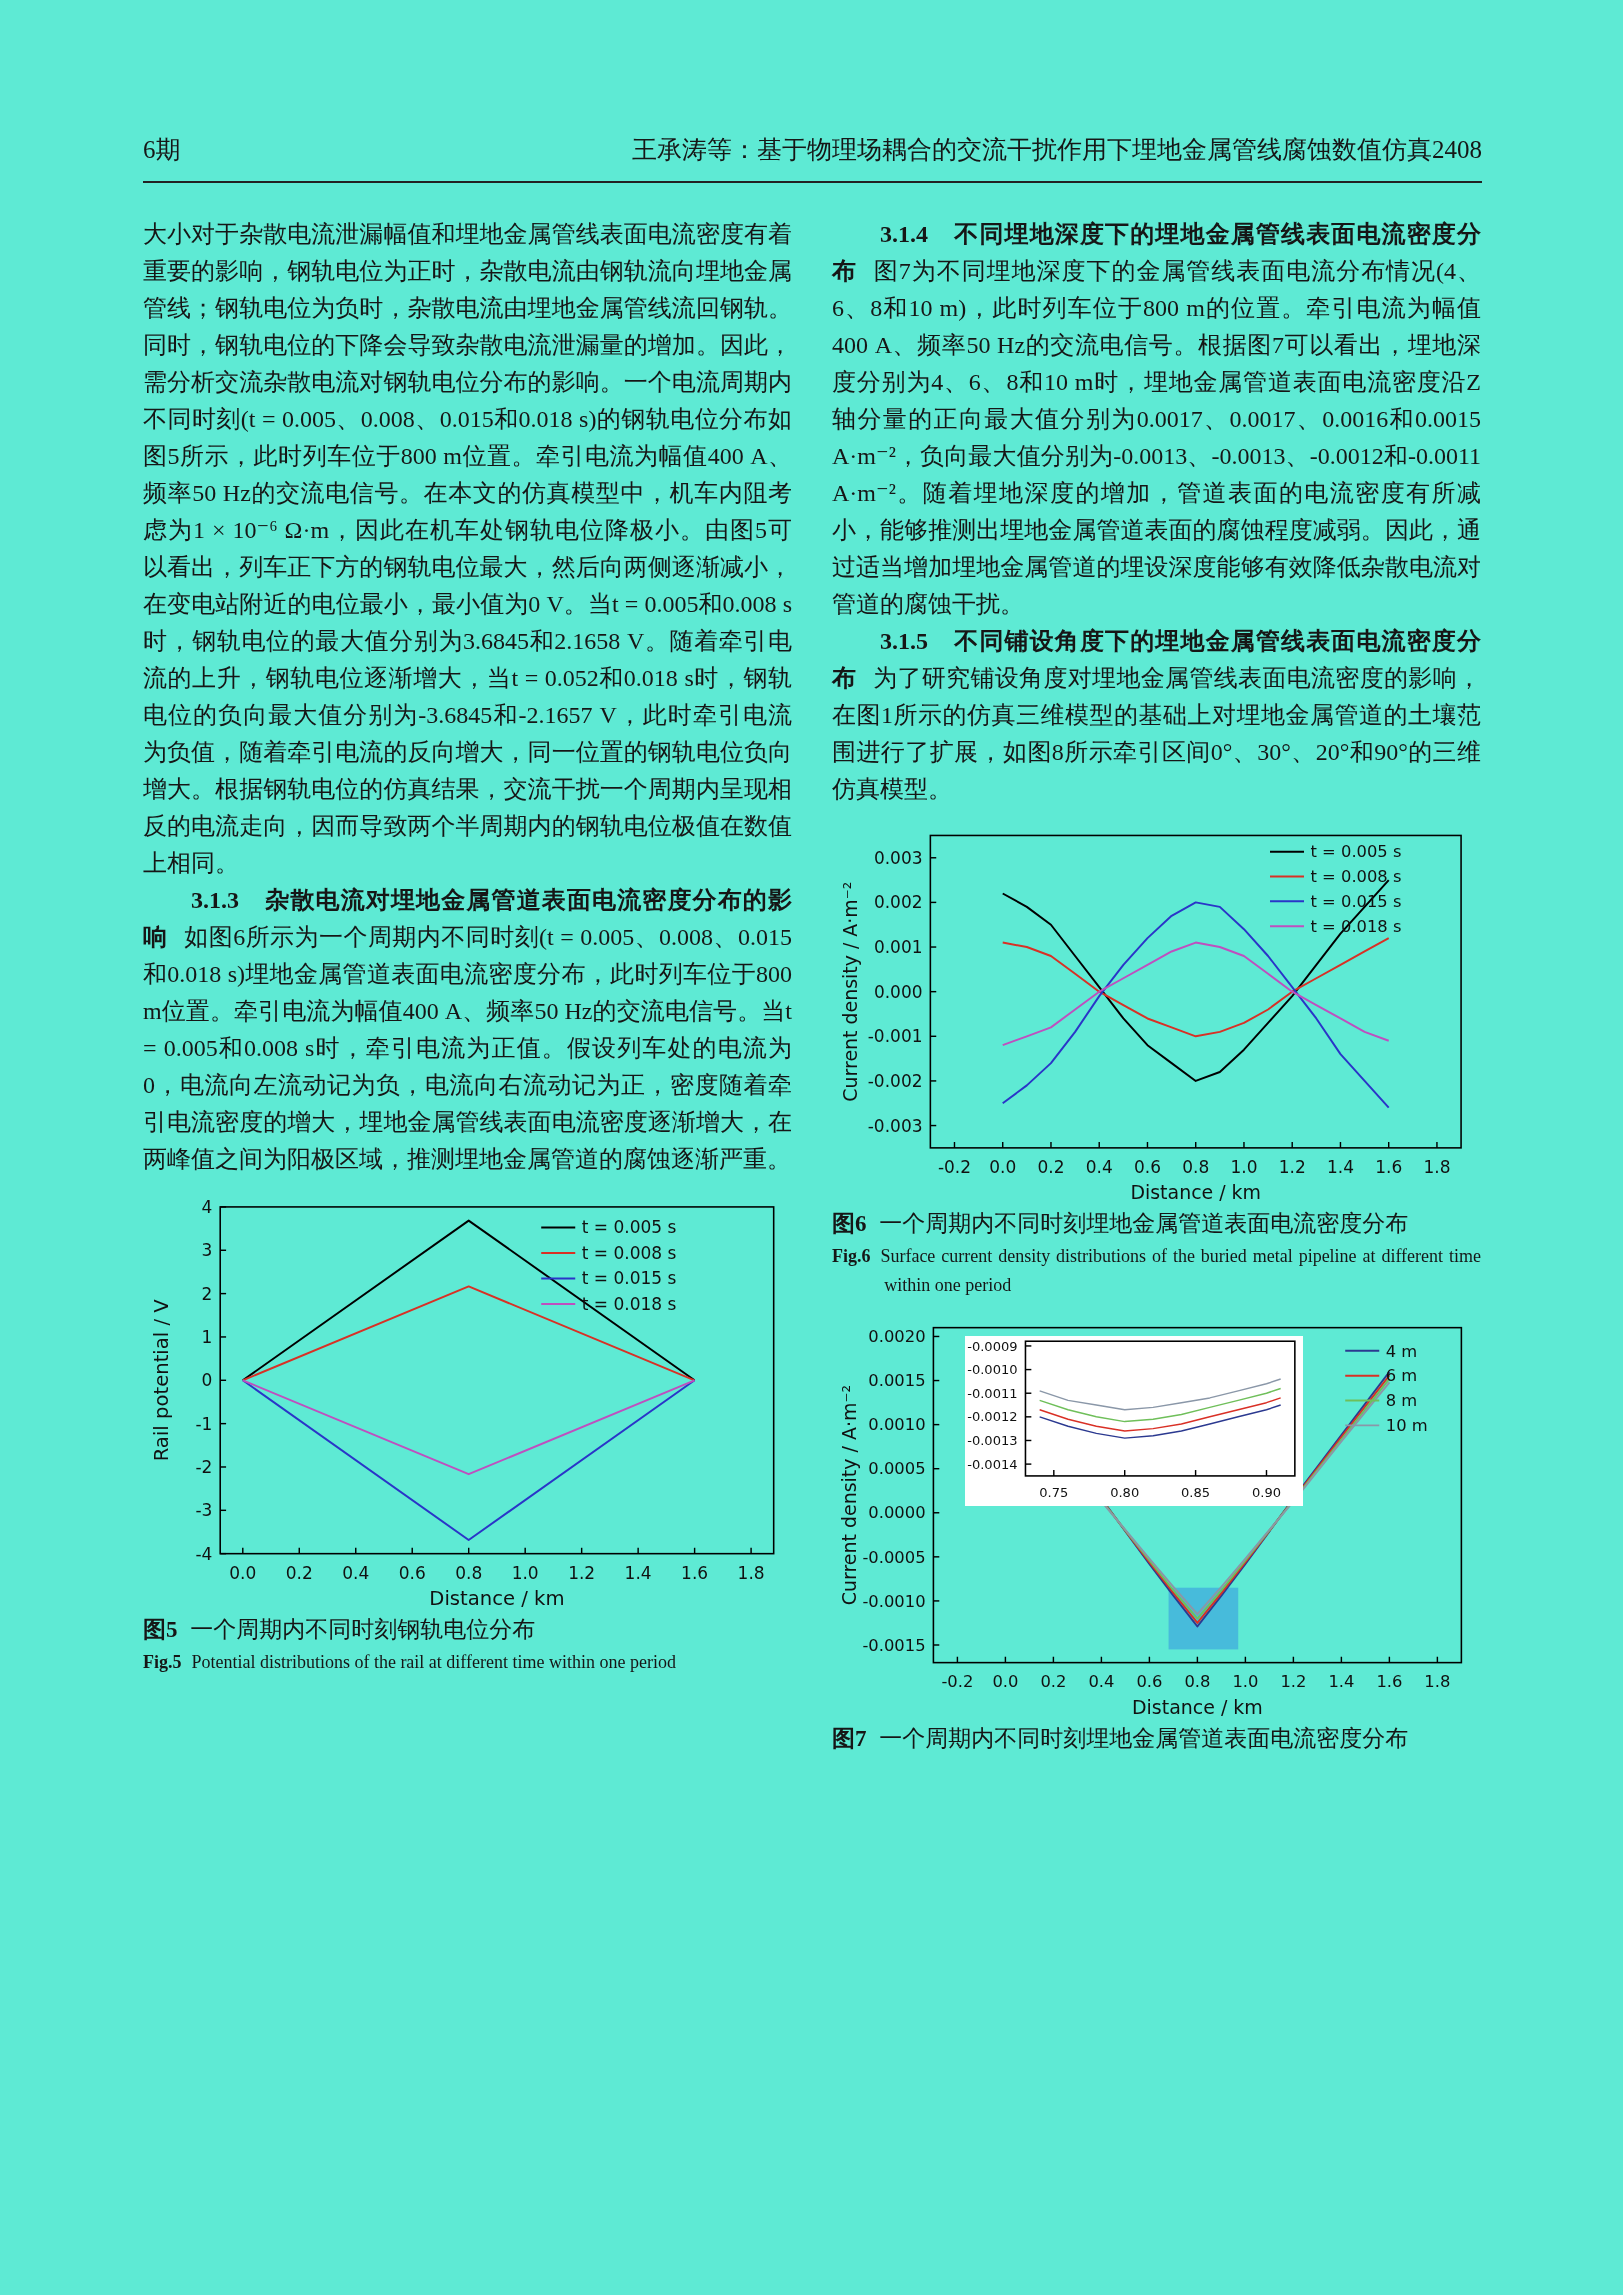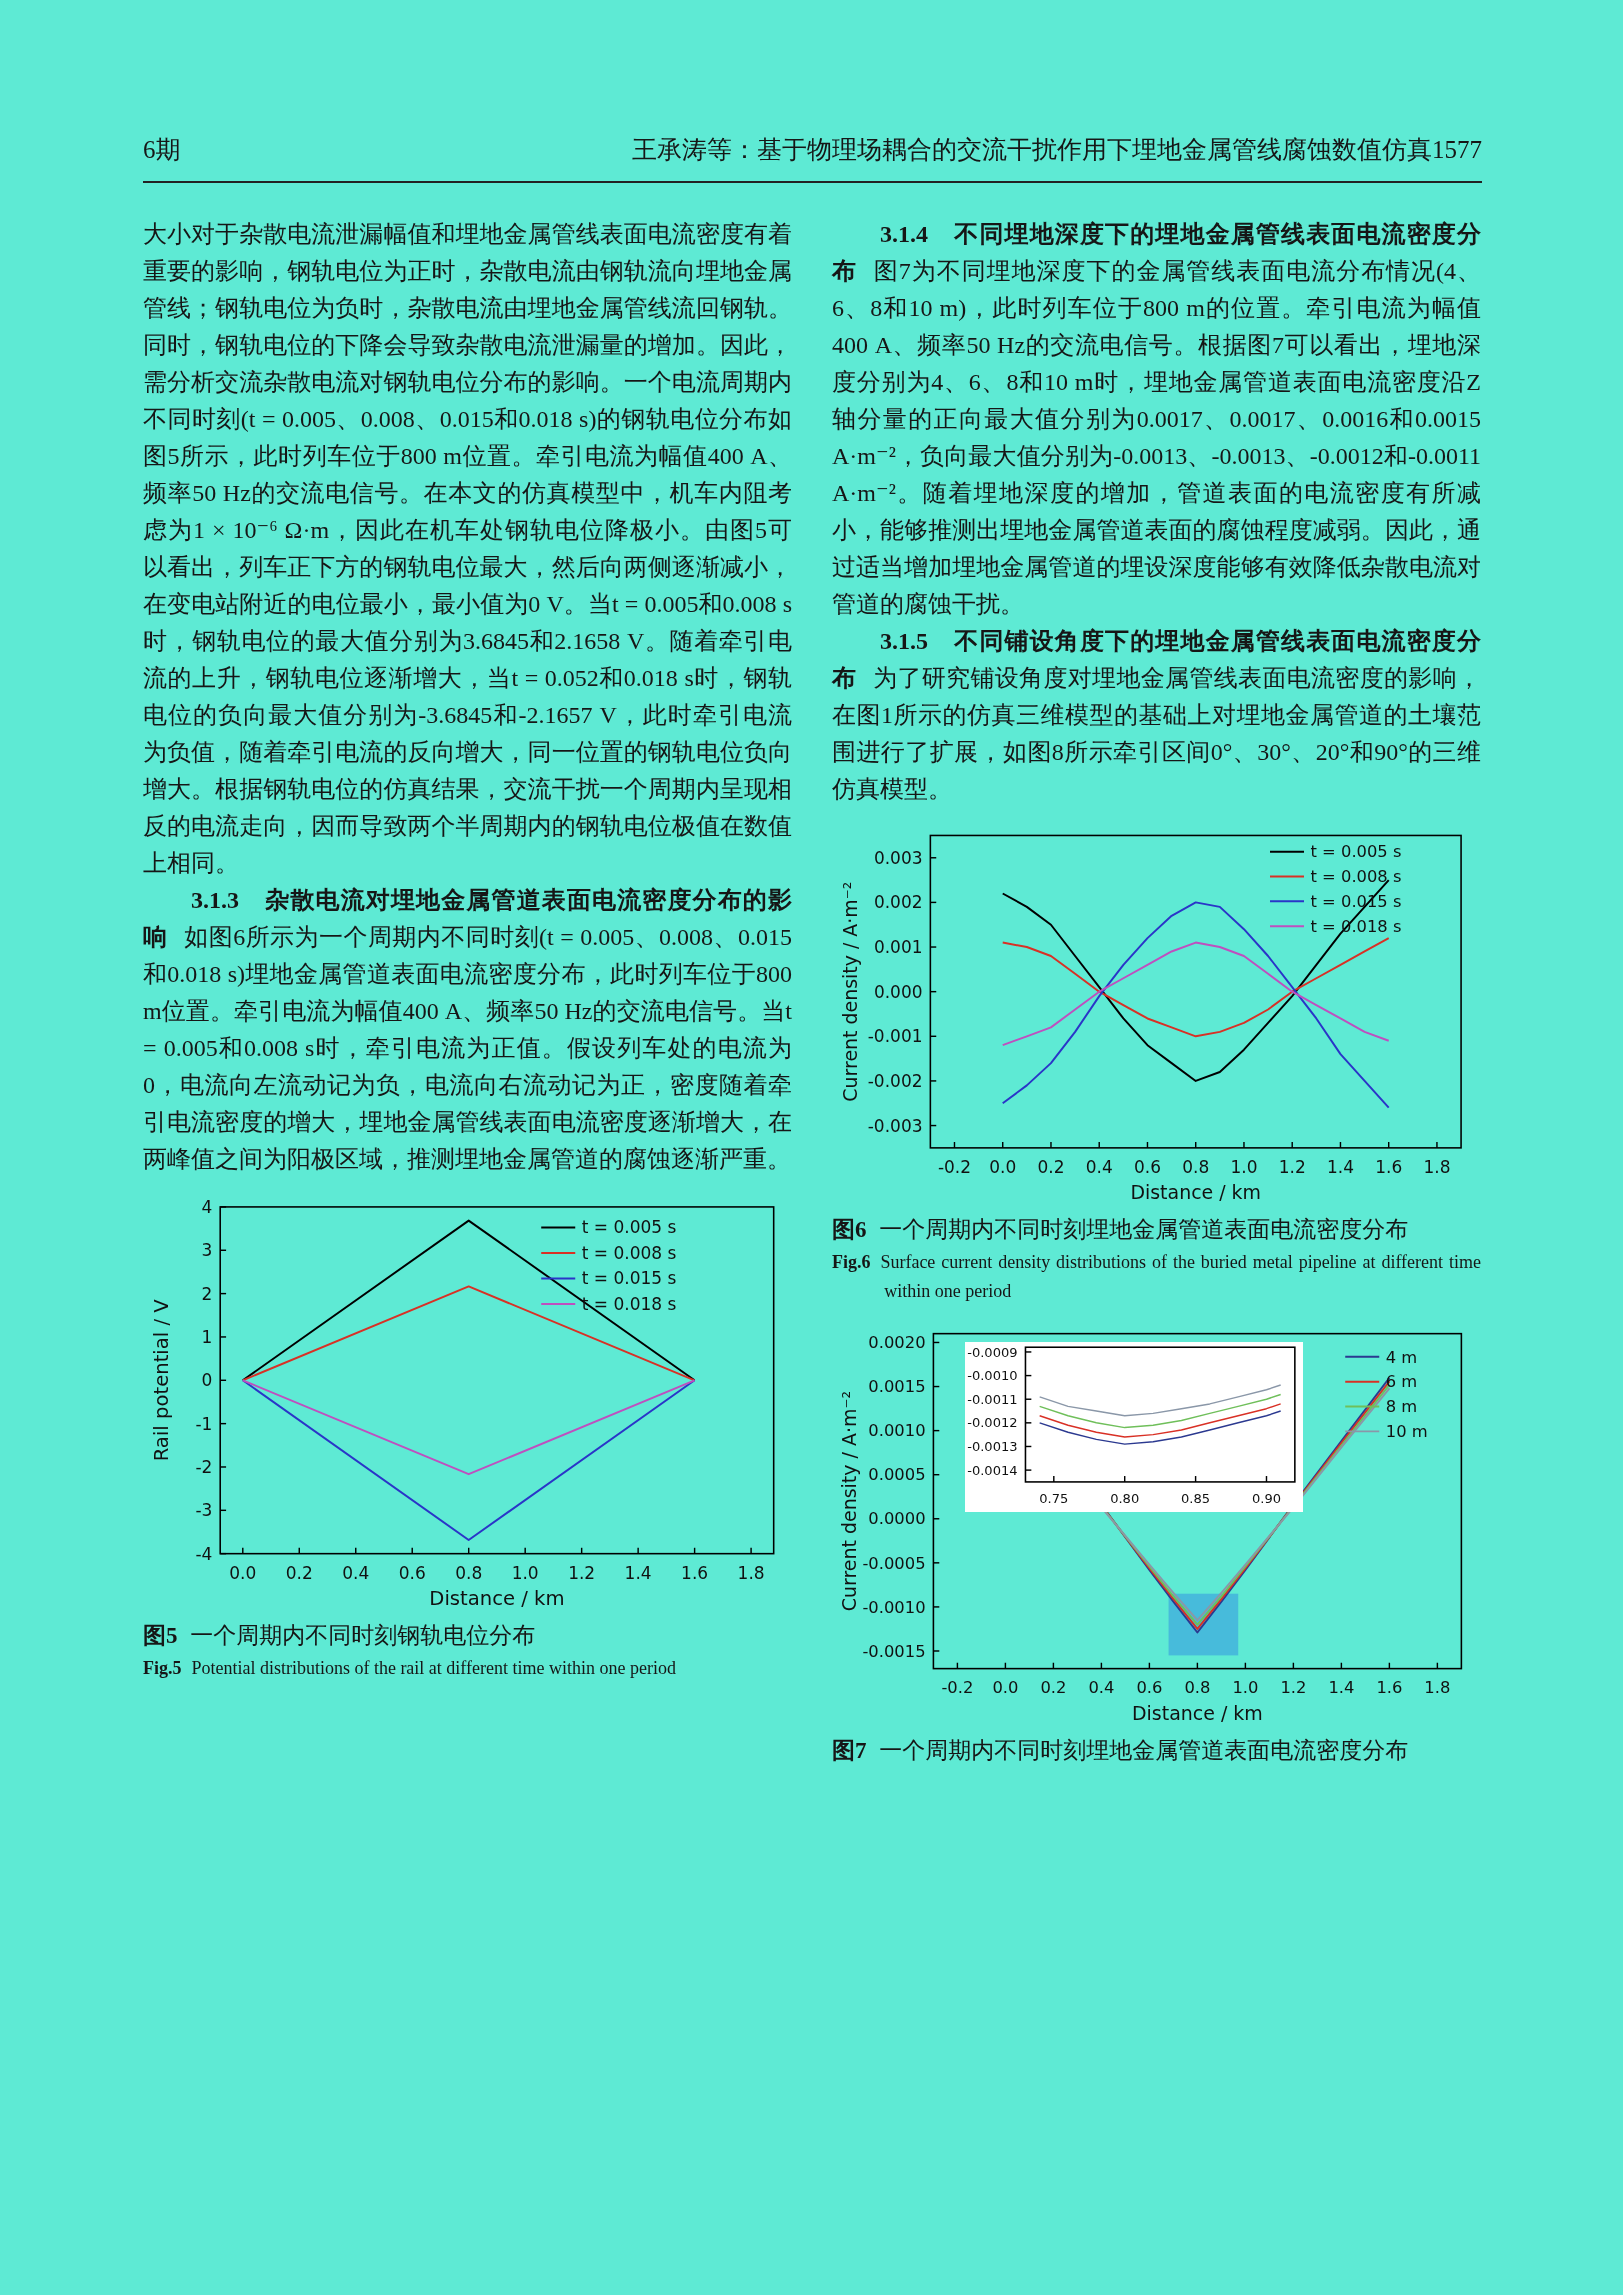--- a/index.html
+++ b/index.html
@@ -29,37 +29,37 @@
   .chart{position:relative;width:649px;}
   .chart-fig5{height:419px;}
   .chart-fig6{height:383px;}
   .chart-fig7{height:406px;}
   .chart-inset{
     position:absolute;left:20.5%;top:4.5%;width:52%;height:42%;
     background:#ffffff;z-index:2;
   }
   svg{display:block;}
   svg text{font-family:"DejaVu Sans","Liberation Sans",sans-serif;fill:#111;}
-  figcaption{margin-top:6px;font-family:Liberation Serif, serif;}
+  figcaption{margin-top:0;font-family:Liberation Serif, serif;}
   .cap{font-size:23px;line-height:31px;}
   .cap.en{font-size:18px;line-height:29.4px;margin-top:2.6px;}
   .cap.center{padding-left:0;text-indent:0;}
   .cap.hang-zh{padding-left:2.6em;text-indent:-2.6em;text-align:justify;}
   .cap.hang-en{padding-left:2.9em;text-indent:-2.9em;text-align:justify;}
   .cap-label{font-weight:bold;margin-right:0.55em;}
 </style>
 </head>
 <body>
 
 <div class="page">
 
   <header class="page-header">
     <span class="header-side">6期</span>
     <span class="header-title">王承涛等：基于物理场耦合的交流干扰作用下埋地金属管线腐蚀数值仿真</span>
-    <span class="header-side">1577</span>
+    <span class="header-side">2408</span>
   </header>
   <div class="header-rule"></div>
 
   <section class="col col-left">
     <p class="body-text">大小对于杂散电流泄漏幅值和埋地金属管线表面电流密度有着重要的影响，钢轨电位为正时，杂散电流由钢轨流向埋地金属管线；钢轨电位为负时，杂散电流由埋地金属管线流回钢轨。同时，钢轨电位的下降会导致杂散电流泄漏量的增加。因此，需分析交流杂散电流对钢轨电位分布的影响。一个电流周期内不同时刻(t = 0.005、0.008、0.015和0.018 s)的钢轨电位分布如图5所示，此时列车位于800 m位置。牵引电流为幅值400 A、频率50 Hz的交流电信号。在本文的仿真模型中，机车内阻考虑为1 × 10⁻⁶ Ω·m，因此在机车处钢轨电位降极小。由图5可以看出，列车正下方的钢轨电位最大，然后向两侧逐渐减小，在变电站附近的电位最小，最小值为0 V。当t = 0.005和0.008 s时，钢轨电位的最大值分别为3.6845和2.1658 V。随着牵引电流的上升，钢轨电位逐渐增大，当t = 0.052和0.018 s时，钢轨电位的负向最大值分别为-3.6845和-2.1657 V，此时牵引电流为负值，随着牵引电流的反向增大，同一位置的钢轨电位负向增大。根据钢轨电位的仿真结果，交流干扰一个周期内呈现相反的电流走向，因而导致两个半周期内的钢轨电位极值在数值上相同。</p>
     <p class="body-text indent"><span class="section-lead">3.1.3　杂散电流对埋地金属管道表面电流密度分布的影响</span><span>如图6所示为一个周期内不同时刻(t = 0.005、0.008、0.015和0.018 s)埋地金属管道表面电流密度分布，此时列车位于800 m位置。牵引电流为幅值400 A、频率50 Hz的交流电信号。当t = 0.005和0.008 s时，牵引电流为正值。假设列车处的电流为0，电流向左流动记为负，电流向右流动记为正，密度随着牵引电流密度的增大，埋地金属管线表面电流密度逐渐增大，在两峰值之间为阳极区域，推测埋地金属管道的腐蚀逐渐严重。</span></p>
 
     <figure>
       <div class="chart chart-fig5">
           <svg width="649" height="419" viewBox="0 0 992 640" style="font-size:37px">

